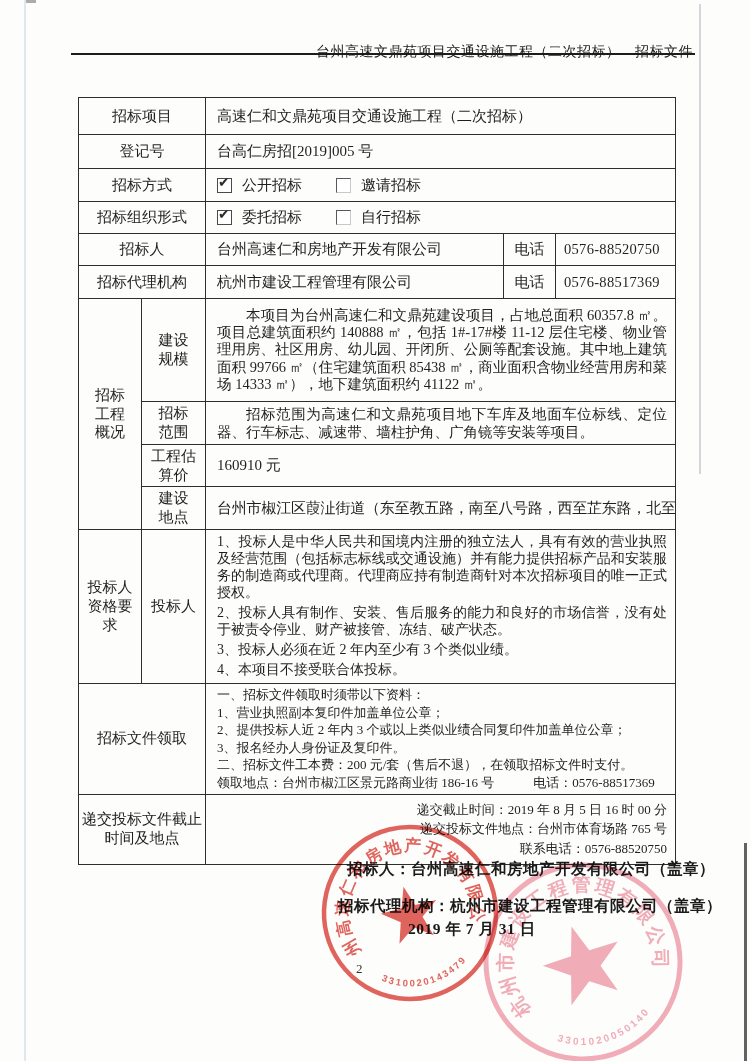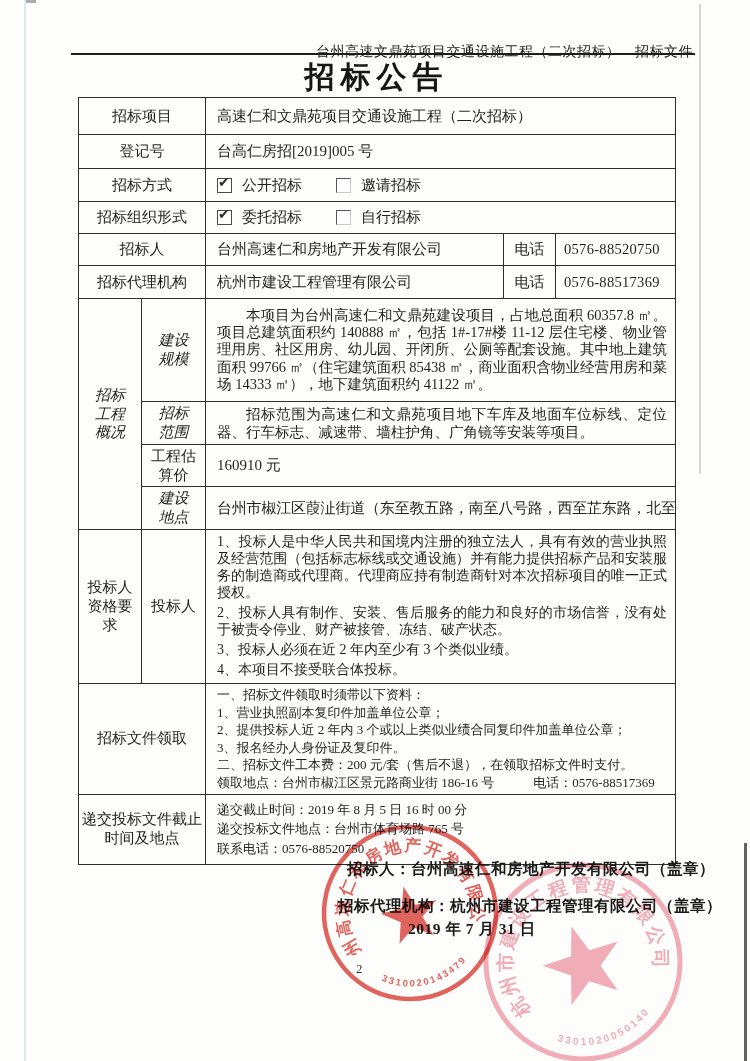--- a/index.html
+++ b/index.html
@@ -24,30 +24,30 @@
 
   table.main{
     position:absolute;top:97px;left:78px;width:597px;
     border-collapse:collapse;table-layout:fixed;background:transparent;
   }
   table.main td{border:1.5px solid #2e2e2e;vertical-align:middle;overflow:hidden;}
   td.label{text-align:center;font-size:15px;padding:1px 2px;line-height:1.25;}
   td.content{font-size:15px;padding:2px 8px 2px 11px;line-height:1.25;}
   td.phone-label{text-align:center;font-size:15px;}
   td.phone-num{font-size:14.5px;padding:0 4px 0 8px;letter-spacing:.3px;margin-top:20px;}
-  .w-narrow{display:inline-block;width:2.3em;font-style:italic;}
+  .w-narrow{display:inline-block;width:2.3em;}
   .w-mid{display:inline-block;width:3.3em;}
 
   .para{margin:0;text-align:justify;}
   .cell-scale .para{font-size:14.5px;line-height:17.2px;text-indent:2em;}
   .cell-scope .para{font-size:14.5px;line-height:18px;text-indent:2em;}
   .cell-loc{font-size:13.4px;letter-spacing:-.2px;white-space:nowrap;}
   .cell-qual p{margin:1px 0 3px 0;font-size:14px;line-height:17px;text-align:justify;}
   .cell-doc p, .cell-submit p{margin:0;font-size:13px;line-height:17.6px;}
-  .cell-submit p{line-height:19.5px;}
+  .cell-submit p{line-height:19.5px;text-align:right;}
 
   
   .cb-row{display:flex;align-items:center;gap:4px;}
   .cb-group{display:flex;align-items:center;gap:10px;margin-right:30px;}
   .cbox{position:relative;width:13px;height:13px;border:1.5px solid #4a4a4a;background:#fff;flex:0 0 auto;}
   .cbox.unchecked{border-color:#585858 #c9c9c9 #c9c9c9 #585858;}
   .cbox.checked::after{
     content:"✔";position:absolute;left:0px;top:-5px;font-size:14px;color:#2c2c2c;
     font-family:"DejaVu Sans",sans-serif;
   }
@@ -70,21 +70,20 @@
 
 <div class="page">
 
   <div class="scan-top-mark"></div>
   <div class="scan-left-line"></div>
   <div class="scan-right-line-top"></div>
   <div class="scan-right-line-bottom"></div>
 
   <div class="header-text">台州高速文鼎苑项目交通设施工程（二次招标）　招标文件</div>
   <div class="header-rule"></div>
-  <div class="doc-title">招标公告</div>
 
   <table class="main">
     <colgroup>
       <col style="width:63px">
         <col style="width:64px">
         <col style="width:298px">
         <col style="width:52px">
         <col style="width:120px">
     </colgroup>
     <tbody>

